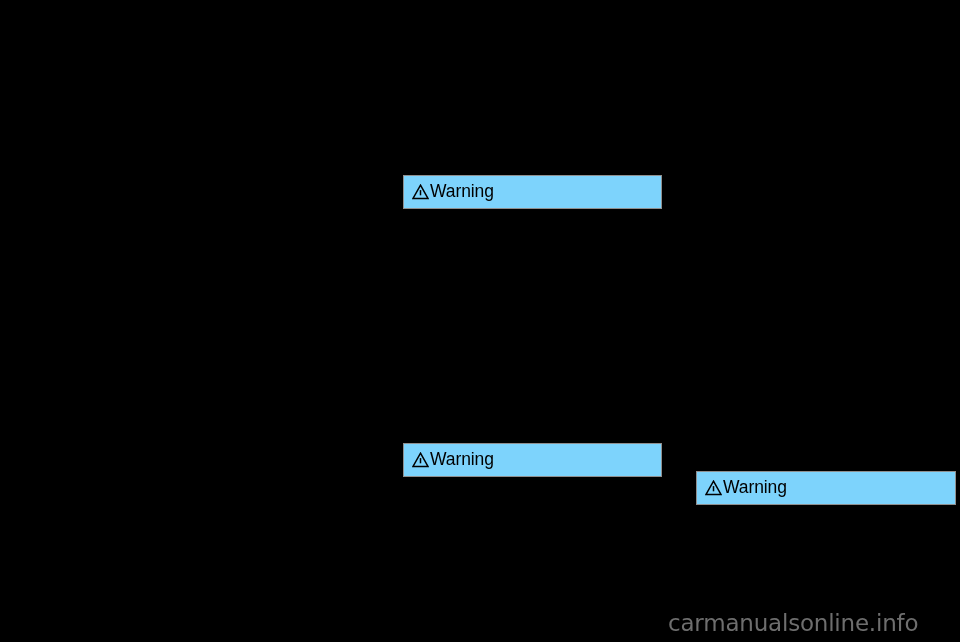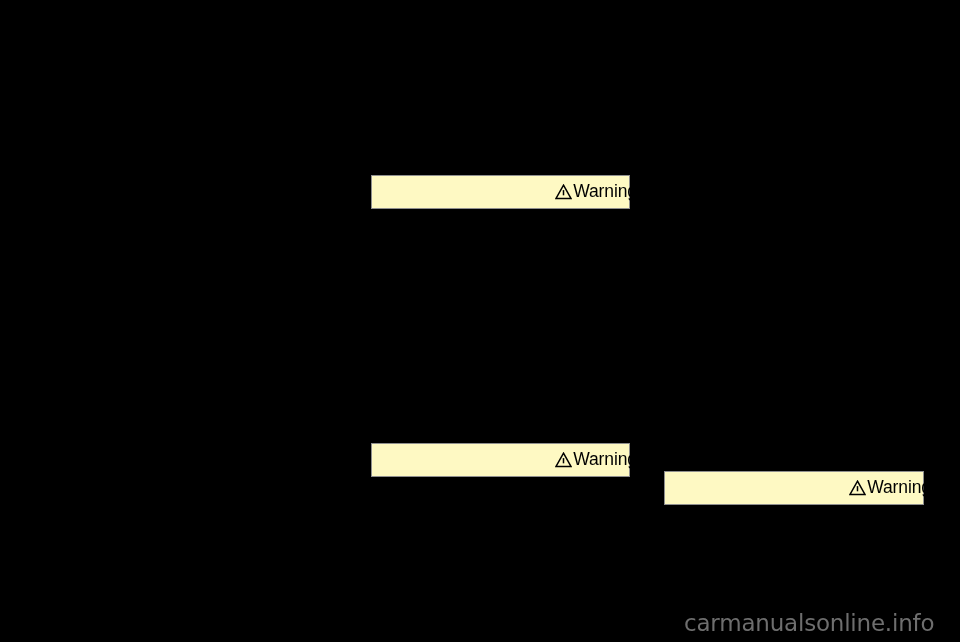--- a/index.html
+++ b/index.html
@@ -18,28 +18,29 @@
 
   .page {
     position: absolute;
     inset: 0;
     background: #000000;
   }
 
   
   .warning-box {
     position: absolute;
-    background: #fef9c3;
+    background: #7dd3fc;
     border: 1px solid #8f8f8f;
     box-sizing: border-box;
     display: flex;
     align-items: center;
-    justify-content: flex-end;
+    justify-content: flex-start;
     color: #000000;
     user-select: none;
+    margin-left: 32px;
   }
 
   .warning-inner {
     display: flex;
     align-items: center;
     justify-content: center;
     gap: 0px;
     transform: translateX(8px);
   }
 
@@ -79,21 +80,21 @@
   #warning-box-3 {
     left: 664px;
     top: 471px;
     width: 260px;
     height: 34px;
   }
 
   
   .watermark {
     position: absolute;
-    left: 684px;
+    left: 668px;
     top: 610px;
     font-family: "DejaVu Sans", sans-serif;
     font-size: 23px;
     font-weight: 400;
     letter-spacing: -0.2px;
     color: #6e6e6e;
     white-space: nowrap;
     user-select: none;
   }
 </style>

